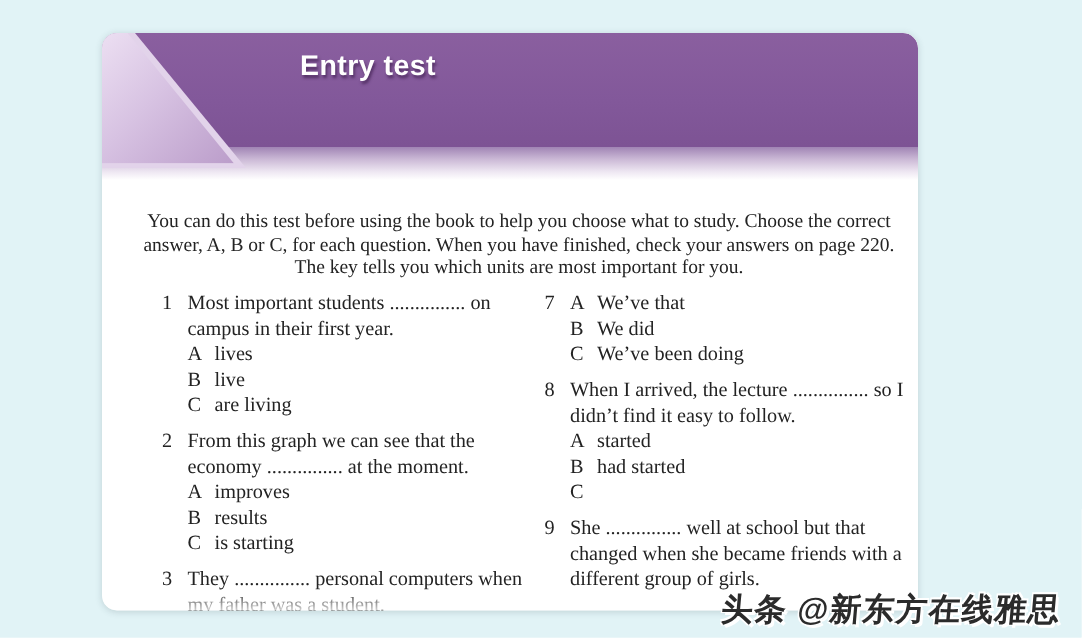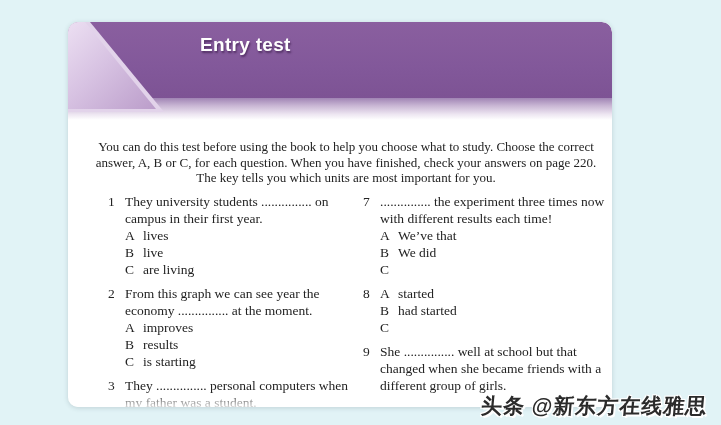--- a/index.html
+++ b/index.html
@@ -135,40 +135,40 @@
   <div class="content">
     <p class="instructions">You can do this test before using the book to help you choose what to study. Choose the correct answer, A, B or C, for each question. When you have finished, check your answers on page 220. The key tells you which units are most important for you.</p>
 
     <div class="columns">
 
       <div class="col col-left">
 
         <div class="question">
           <span class="q-num">1</span>
           <div class="q-body">
-            <div class="q-text">They university students ............... on campus in their first year.</div>
+            <div class="q-text">Most important students ............... on campus in their first year.</div>
             <div class="q-option">
               <span class="q-letter">A</span>
               <span>lives</span>
             </div>
             <div class="q-option">
               <span class="q-letter">B</span>
               <span>live</span>
             </div>
             <div class="q-option">
               <span class="q-letter">C</span>
               <span>are living</span>
             </div>
           </div>
         </div>
 
         <div class="question">
           <span class="q-num">2</span>
           <div class="q-body">
-            <div class="q-text">From this graph we can see year the economy ............... at the moment.</div>
+            <div class="q-text">From this graph we can see that the economy ............... at the moment.</div>
             <div class="q-option">
               <span class="q-letter">A</span>
               <span>improves</span>
             </div>
             <div class="q-option">
               <span class="q-letter">B</span>
               <span>results</span>
             </div>
             <div class="q-option">
               <span class="q-letter">C</span>
@@ -185,38 +185,39 @@
           </div>
         </div>
 
       </div>
 
       <div class="col col-right">
 
         <div class="question">
           <span class="q-num">7</span>
           <div class="q-body">
-            <div class="q-text">............... the experiment three times now with different results each time!</div>
             <div class="q-option">
               <span class="q-letter">A</span>
               <span>We’ve that</span>
             </div>
             <div class="q-option">
               <span class="q-letter">B</span>
               <span>We did</span>
             </div>
             <div class="q-option">
               <span class="q-letter">C</span>
+              <span>We’ve been doing</span>
             </div>
           </div>
         </div>
 
         <div class="question">
           <span class="q-num">8</span>
           <div class="q-body">
+            <div class="q-text">When I arrived, the lecture ............... so I didn’t find it easy to follow.</div>
             <div class="q-option">
               <span class="q-letter">A</span>
               <span>started</span>
             </div>
             <div class="q-option">
               <span class="q-letter">B</span>
               <span>had started</span>
             </div>
             <div class="q-option">
               <span class="q-letter">C</span>

